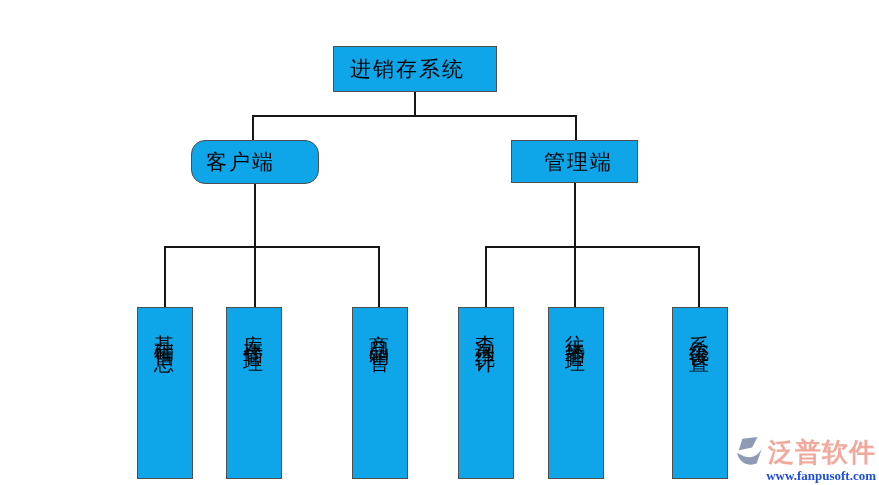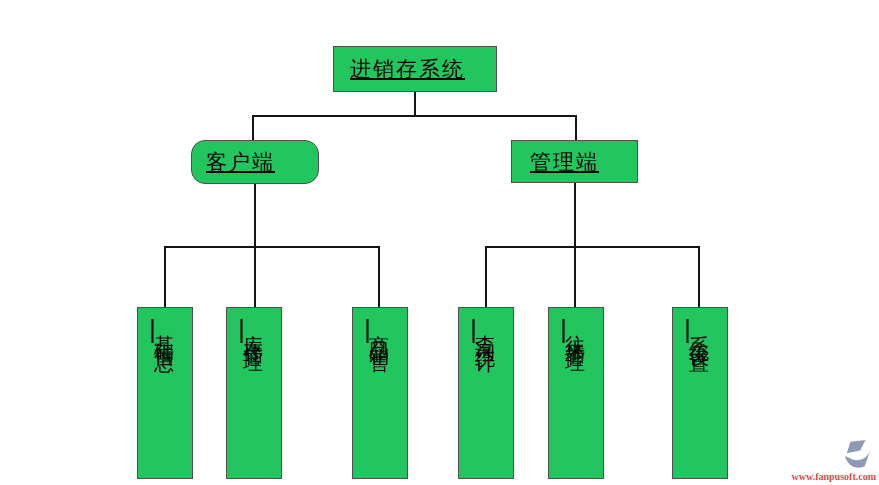--- a/index.html
+++ b/index.html
@@ -8,23 +8,22 @@
     width:879px;height:485px;
     background:#ffffff;
     font-family:"Liberation Serif","DejaVu Serif",serif;
     overflow:hidden;
   }
   
   .node{
     position:absolute;
     box-sizing:border-box;
     border:1px solid #4f4f4f;
-    background:#22c55e;
+    background:#0ea5e9;
     color:#000000;
-    text-decoration:underline;
   }
   .node.h{
     display:flex;
     align-items:center;
     font-size:21px;
     padding-left:16px;
     letter-spacing:2px;
   }
   .node.v{
     display:flex;
@@ -34,21 +33,21 @@
   .node.v .vtext{
     writing-mode:vertical-rl;
     text-orientation:upright;
     font-size:20px;
     letter-spacing:6px;
     padding-top:11px;
   }
   
   #root-box   {left:333px;top:46px;width:164px;height:46px;}
   #client-box {left:191px;top:140px;width:128px;height:44px;padding-left:14px;border-radius:14px;}
-  #admin-box  {left:511px;top:140px;width:127px;height:43px;padding-left:18px;}
+  #admin-box  {left:511px;top:140px;width:127px;height:43px;padding-left:32px;}
   .leaf{top:307px;width:56px;height:172px;}
   #leaf-0{left:137px;} #leaf-1{left:226px;} #leaf-2{left:352px;}
   #leaf-3{left:458px;} #leaf-4{left:548px;} #leaf-5{left:672px;}
   
   .line{position:absolute;background:#161616;}
   .vl{width:2px;} .hl{height:2px;}
   #ln-root-v   {left:414px;top:92px; height:25px;}
   #ln-l1-h     {left:252px;top:115px;width:325px;}
   #ln-client-s {left:252px;top:115px;height:26px;}
   #ln-admin-s  {left:575px;top:115px;height:26px;}
@@ -71,23 +70,23 @@
   }
   #watermark .topline{display:flex;align-items:center;}
   #brand-text{
     font-size:26px;
     font-weight:bold;
     color:#f0a99c;
     letter-spacing:1px;
     font-family:"Liberation Sans","DejaVu Sans",sans-serif;
   }
   #brand-url{
-    font-size:10px;
+    font-size:13px;
     font-weight:bold;
-    color:#ef4444;
+    color:#1d4ed8;
     margin-top:1px;
     font-family:"Liberation Serif","DejaVu Serif",serif;
   }
   .logo-svg{margin-right:2px;display:block;}
 </style>
 </head>
 <body>
 
 <div id="stage">
 
@@ -137,17 +136,18 @@
   </div>
 
   <div id="watermark">
     <div class="topline">
       <span>
         <svg class="logo-svg" width="33" height="32" viewBox="0 0 36 36" aria-hidden="true">
           <path d="M10 3 L27 1 L21 13 L6 16 Z" fill="#8e9ab4"></path>
           <path d="M4 19 C6 29 16 35 26 31 L33 11 C30 22 19 27 10 22 Z" fill="#8e9ab4"></path>
         </svg>
       </span>
+      <span id="brand-text">泛普软件</span>
     </div>
     <span id="brand-url">www.fanpusoft.com</span>
   </div>
 
 </div>
 
 </body></html>

